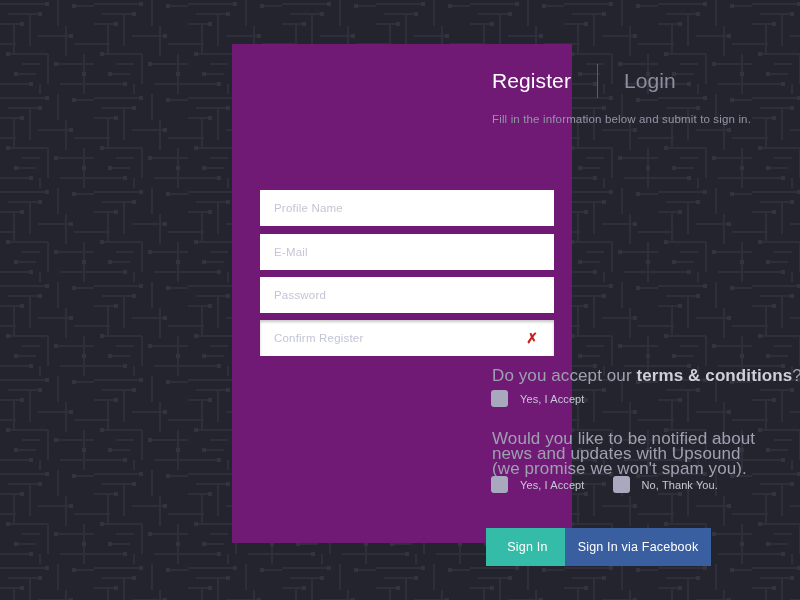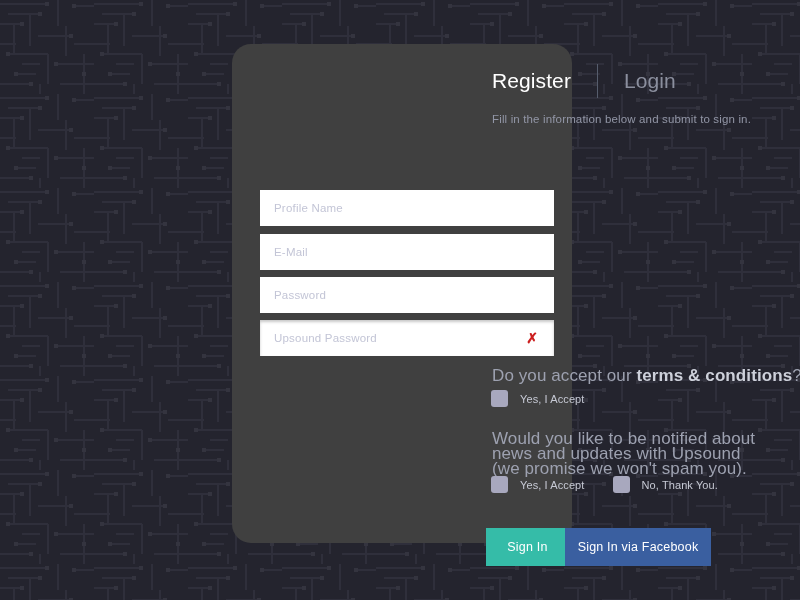--- a/index.html
+++ b/index.html
@@ -29,24 +29,23 @@
     opacity: 1;
   }
 
   
   #card {
     position: absolute;
     left: 232px;
     top: 44px;
     width: 340px;
     height: 499px;
-    background: #404040;
+    background: #701a75;
     box-sizing: border-box;
     padding: 0;
-    border-radius: 19px;
   }
 
   
   .tabs {
     position: absolute;
     left: 260px;
     top: 20px;
     display: flex;
     align-items: center;
     height: 34px;
@@ -250,21 +249,21 @@
 
   <div class="field" id="f-mail">
     <span class="ph">E-Mail</span>
   </div>
 
   <div class="field" id="f-pass">
     <span class="ph">Password</span>
   </div>
 
   <div class="field error" id="f-conf">
-    <span class="ph">Upsound Password</span>
+    <span class="ph">Confirm Register</span>
     <span class="err-x">✗</span>
   </div>
 
   <div class="copy" id="terms-q"><span>Do you accept our </span><b>terms &amp; conditions</b><span>?</span></div>
 
   <div class="cb-row" id="cb-terms">
     <div class="cb-group">
       <div class="cbox"></div>
       <div class="cb-label">Yes, I Accept</div>
     </div>

